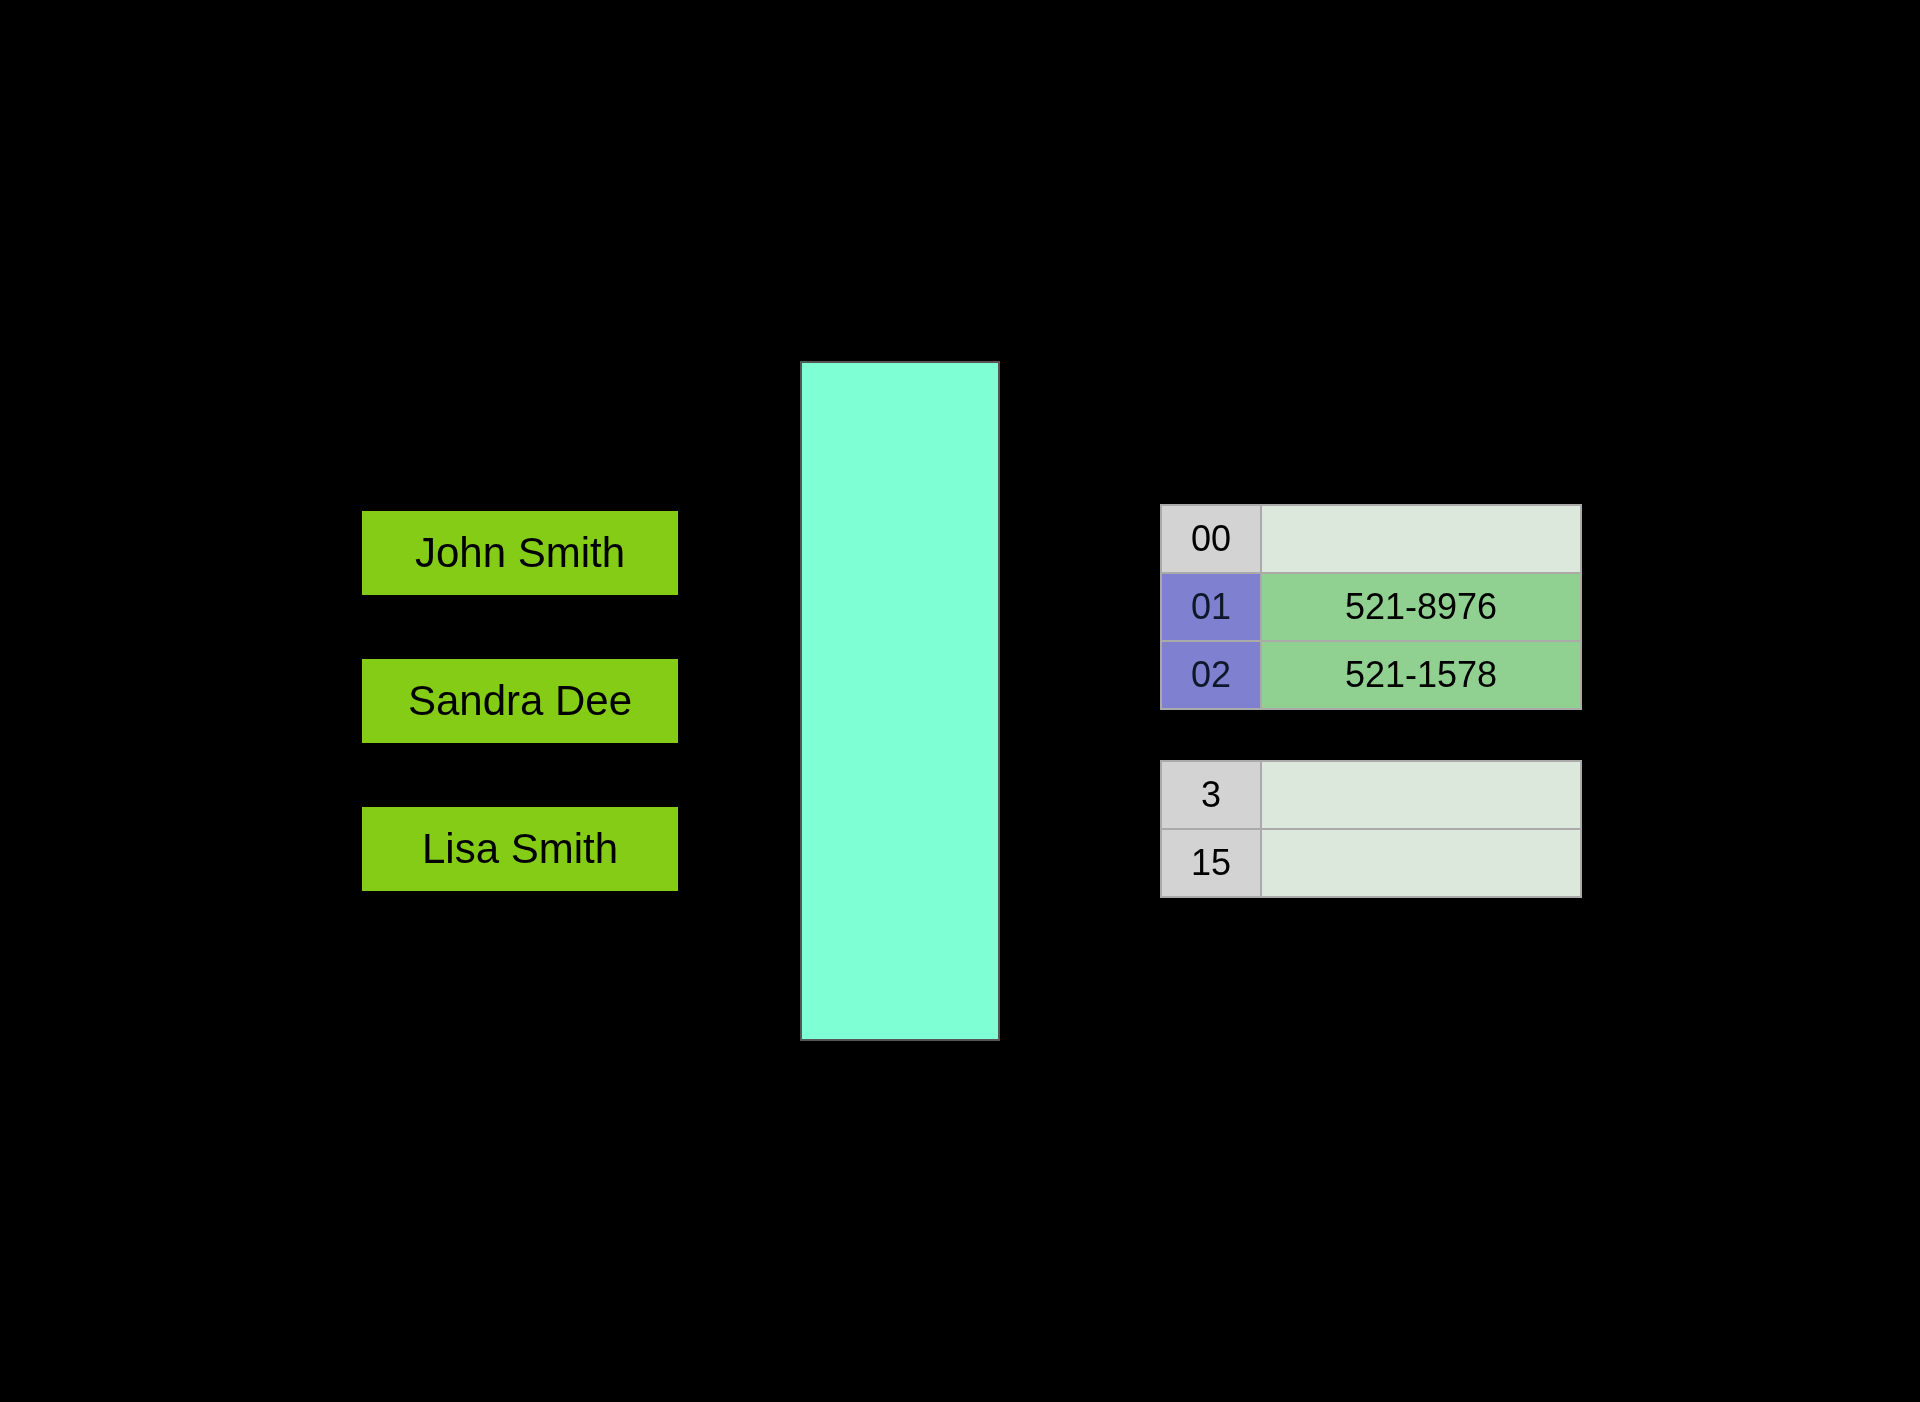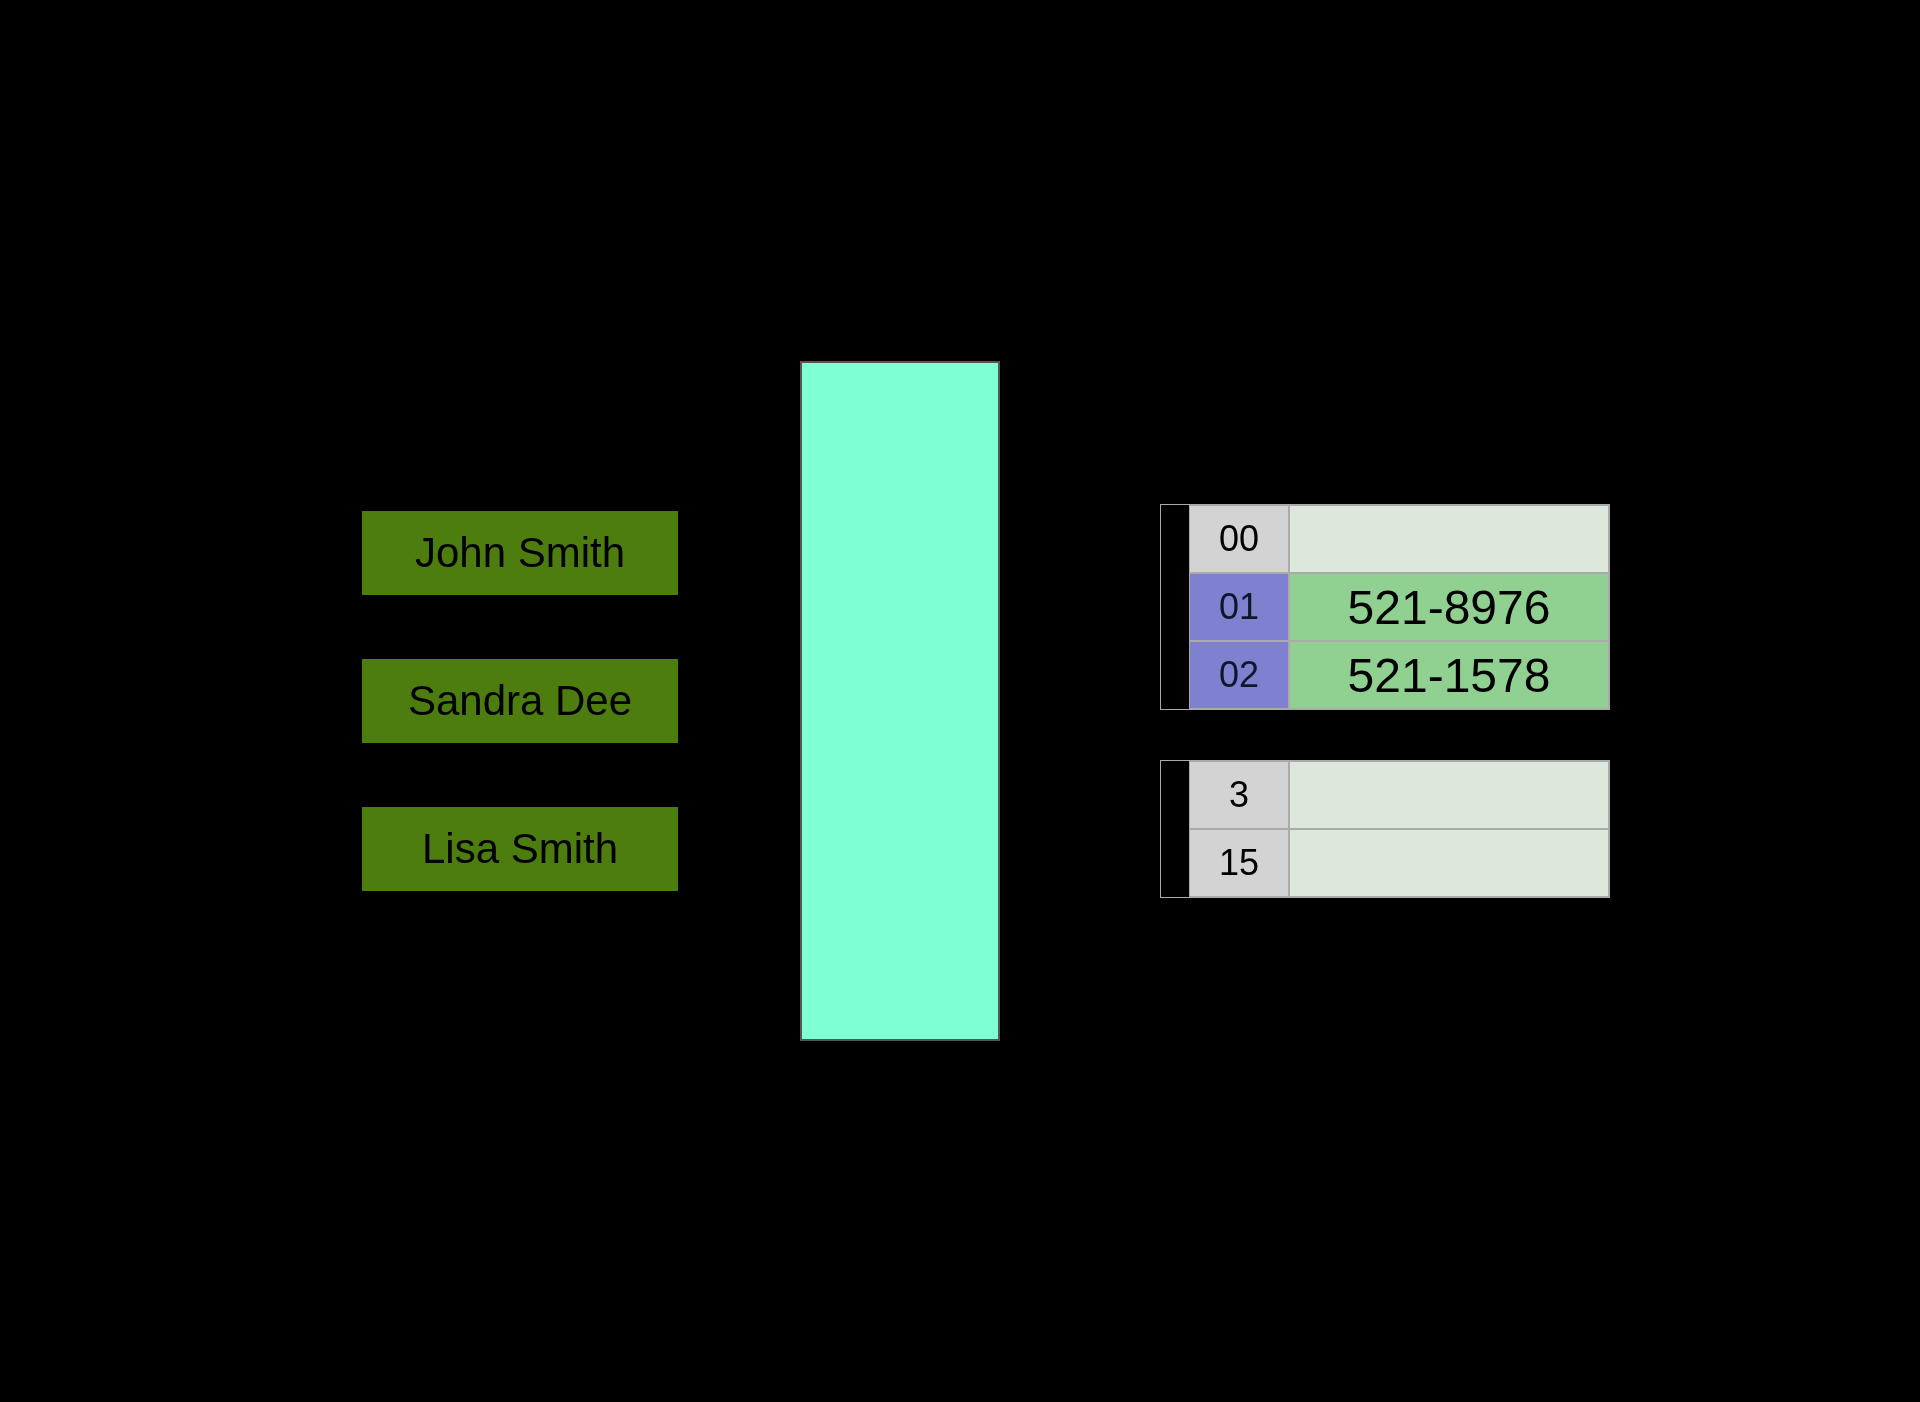--- a/index.html
+++ b/index.html
@@ -18,21 +18,21 @@
       display: flex;
       flex-direction: column;
       justify-content: space-around;
       gap: 60px;
       padding: 40px 0;
       position: relative;
       z-index: 2;
     }
 
     .person-box {
-      background: #4d7c0f;
+      background: #84cc16;
       border: 2px solid #000;
       padding: 18px 30px;
       font-size: 42px;
       font-weight: normal;
       color: #000;
       min-width: 320px;
       text-align: center;
       white-space: nowrap;
     }
 
@@ -57,21 +57,20 @@
 
     .hash-table {
       display: flex;
       flex-direction: column;
       border: 1px solid #aaa;
     }
 
     .hash-row {
       display: flex;
       height: 68px;
-      margin-left: 28px;
     }
 
     .hash-index {
       width: 100px;
       background: #d3d3d3;
       border: 1px solid #aaa;
       display: flex;
       align-items: center;
       justify-content: center;
       font-size: 36px;
@@ -84,21 +83,21 @@
       color: #0f172a;
     }
 
     .hash-value {
       width: 320px;
       background: #d8ecd8;
       border: 1px solid #aaa;
       display: flex;
       align-items: center;
       justify-content: center;
-      font-size: 48px;
+      font-size: 36px;
       color: #000;
     }
 
     .hash-value.filled {
       background: #90d090;
     }
 
     .hash-value.empty {
       background: #dce8dc;
     }

